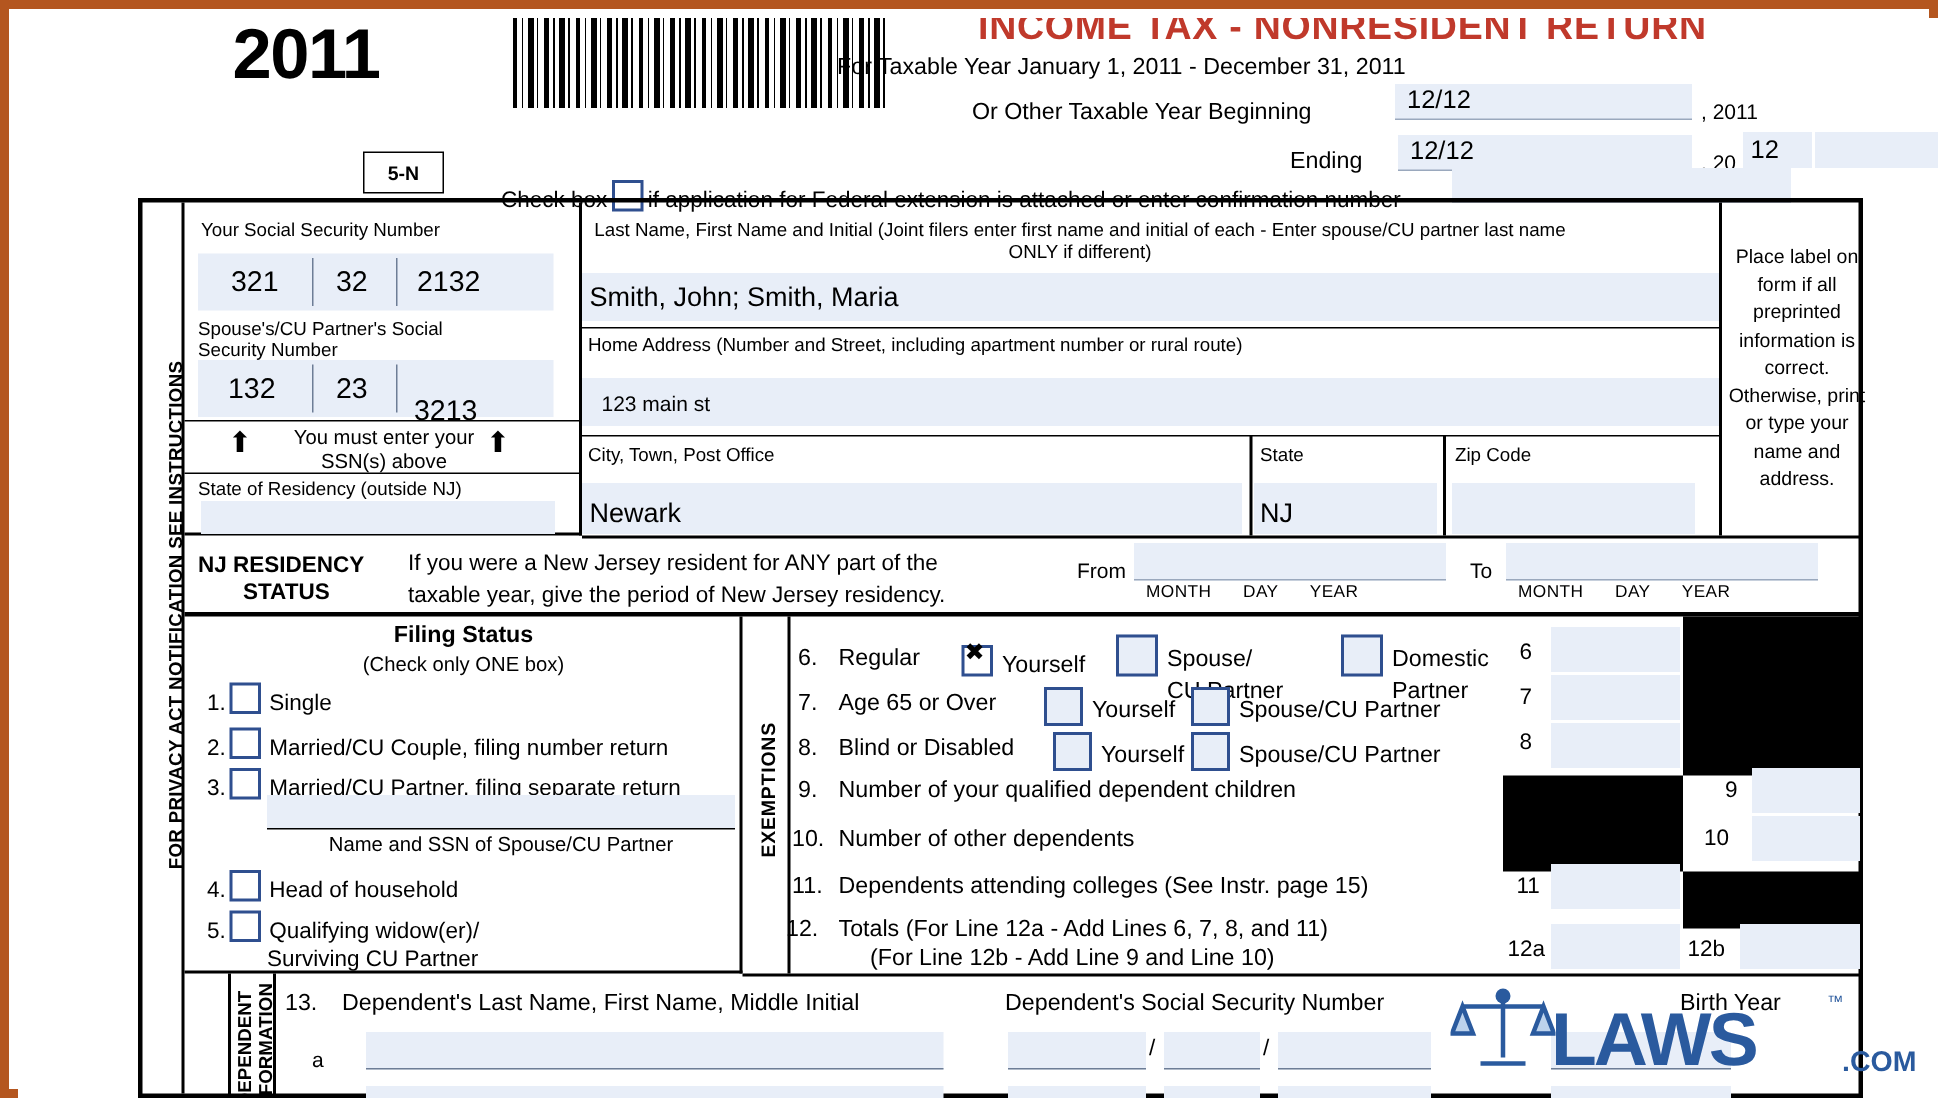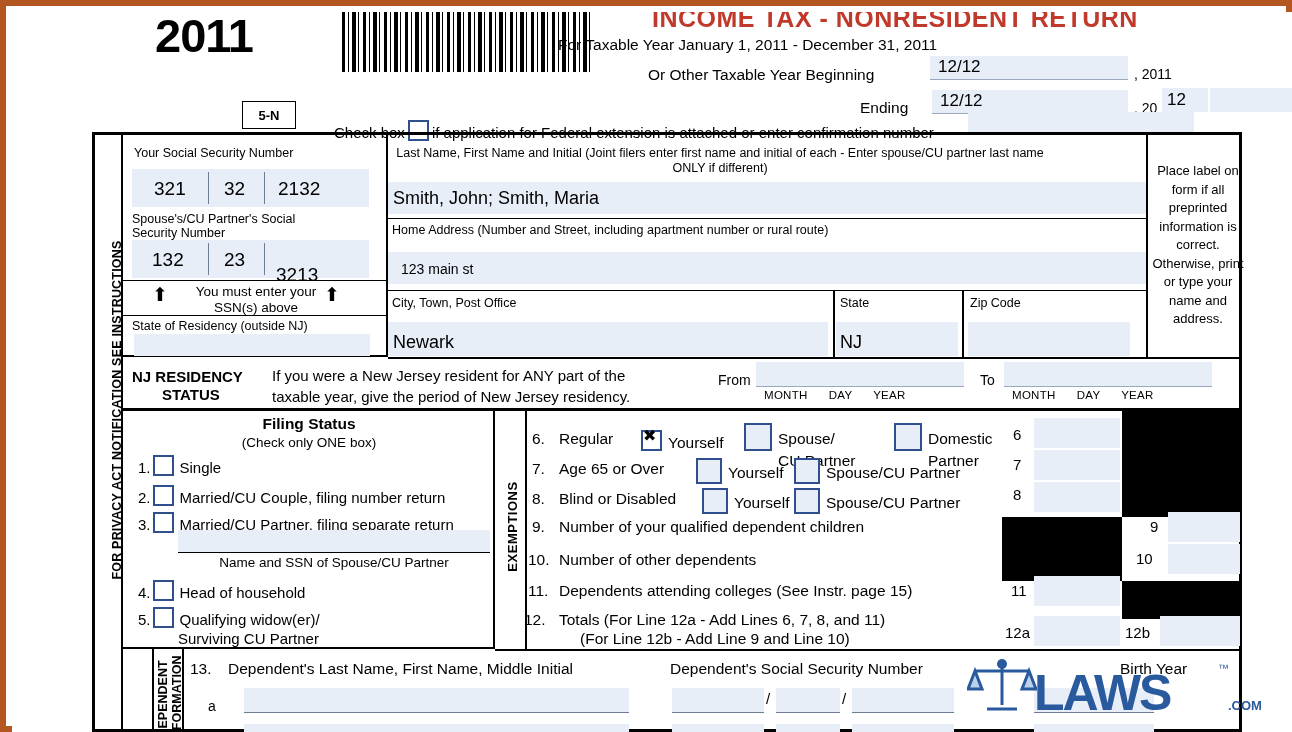--- a/index.html
+++ b/index.html
@@ -191,21 +191,21 @@
   .dep-hdr1{position:absolute;left:216px;top:648px;font-size:15.5px;}
   .dep-hdr0{position:absolute;left:178px;top:648px;font-size:15.5px;}
   .dep-hdr2{position:absolute;left:658px;top:648px;font-size:15.5px;}
   .dep-hdr3{position:absolute;left:1108px;top:648px;font-size:15.5px;}
   .dep-a{position:absolute;left:196px;top:686px;font-size:14px;}
   .dep-fill{position:absolute;background:#e8eef8;border-bottom:1px solid #6d7d96;}
 
   
   .wm{position:absolute;left:955px;top:645px;}
   .wm-text{position:absolute;left:1022px;top:652px;font-size:50px;font-weight:bold;color:#2a5a9e;letter-spacing:-2px;font-family:"Liberation Sans",sans-serif;}
-  .wm-com{position:absolute;left:1216px;top:686px;font-size:13px;font-weight:bold;color:#2a5a9e;}
+  .wm-com{position:absolute;left:1216px;top:686px;font-size:19px;font-weight:bold;color:#2a5a9e;}
   .wm-tm{position:absolute;left:1206px;top:650px;font-size:11px;color:#2a5a9e;}
 </style>
 </head>
 <body>
 
 <div class="page-frame">
  <div class="sheet">
 
   <div class="year">2011</div>
   <div class="barcode"></div>

